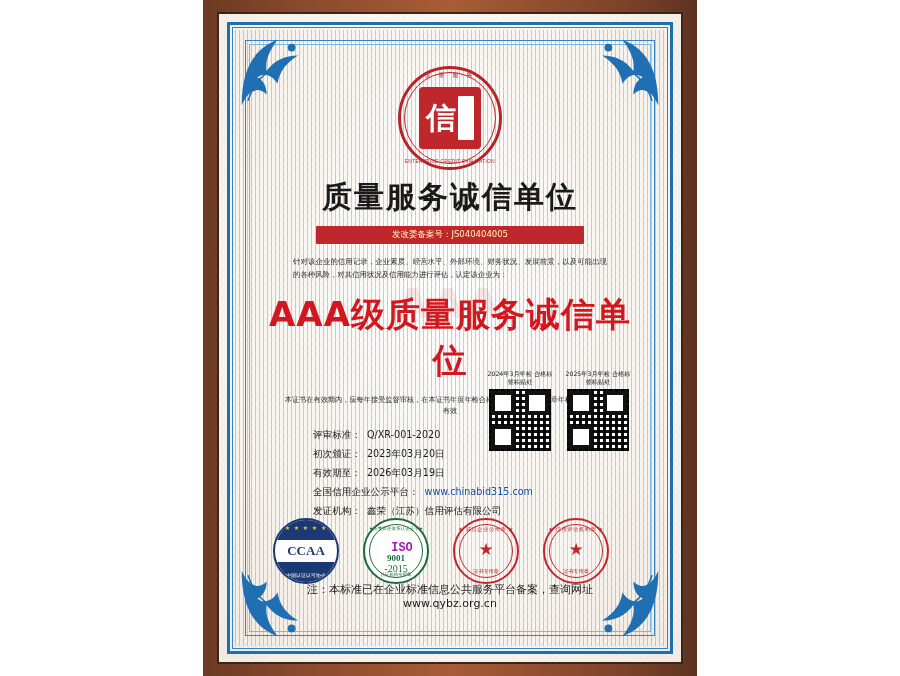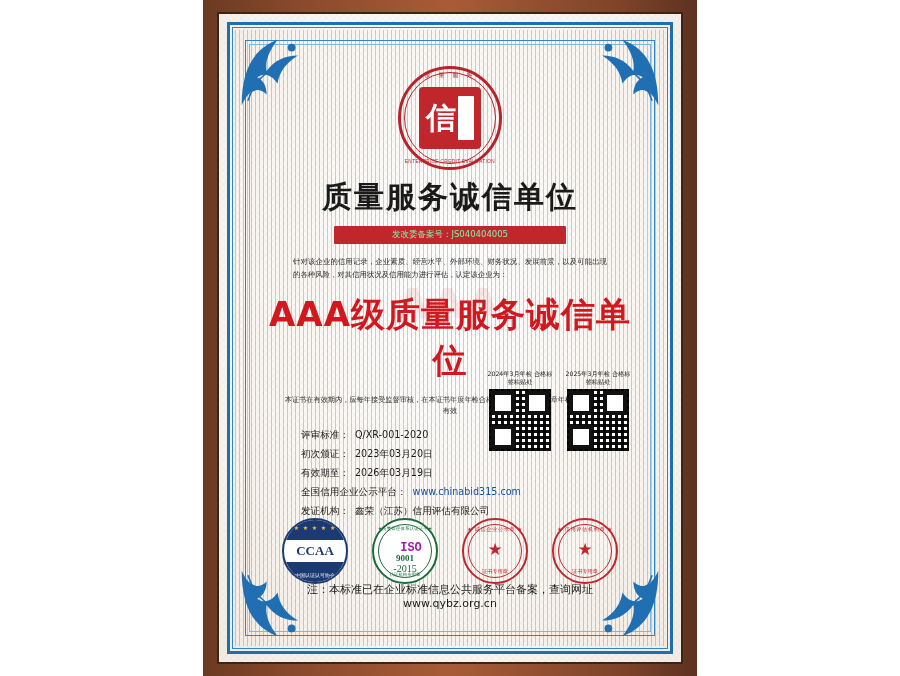--- a/index.html
+++ b/index.html
@@ -186,23 +186,23 @@
   .main-title {
     font-size: 30px;
     font-weight: bold;
     color: #1a1a1a;
     letter-spacing: 2px;
     margin-top: 7px;
     font-family: "DejaVu Sans", sans-serif;
   }
   .red-bar {
     margin: 8px auto 0 auto;
-    width: 232px;
+    width: 268px;
     background: #c0272d;
-    color: #86efac;
+    color: #fef9c3;
     padding: 3px 0 4px 0;
     border-radius: 1px;
   }
   .red-bar div {
     font-size: 8.5px;
     line-height: 11px;
     font-family: "DejaVu Sans", sans-serif;
   }
   .company-name {
     font-size: 21px;
@@ -246,21 +246,21 @@
     position: relative;
     z-index: 3;
   }
   .detail-row {
     font-size: 9.6px;
     line-height: 19px;
     color: #1b1b1b;
     white-space: nowrap;
     font-family: "DejaVu Sans", sans-serif;
   }
-  .detail-row .lbl { display: inline-block; }
+  .detail-row .lbl { display: inline-block; margin-left: 12px; }
   .detail-row .val { display: inline-block; padding-left: 6px; }
   .detail-row .link { color: #1a4fa0; }
 
   
   .qr-area {
     position: absolute;
     right: 8px;
     top: 318px;
     width: 150px;
     display: flex;
@@ -301,21 +301,21 @@
     background: #fff;
   }
 
   
   .seals {
     position: absolute;
     left: 16px;
     right: 16px;
     bottom: 40px;
     display: flex;
-    justify-content: center;
+    justify-content: flex-start;
     align-items: center;
     gap: 24px;
   }
   .seal { width: 66px; height: 66px; position: relative; }
 
   .seal-ccaa {
     border-radius: 50%;
     background: #ffffff;
     border: 2px solid #1b3a73;
     box-sizing: border-box;

